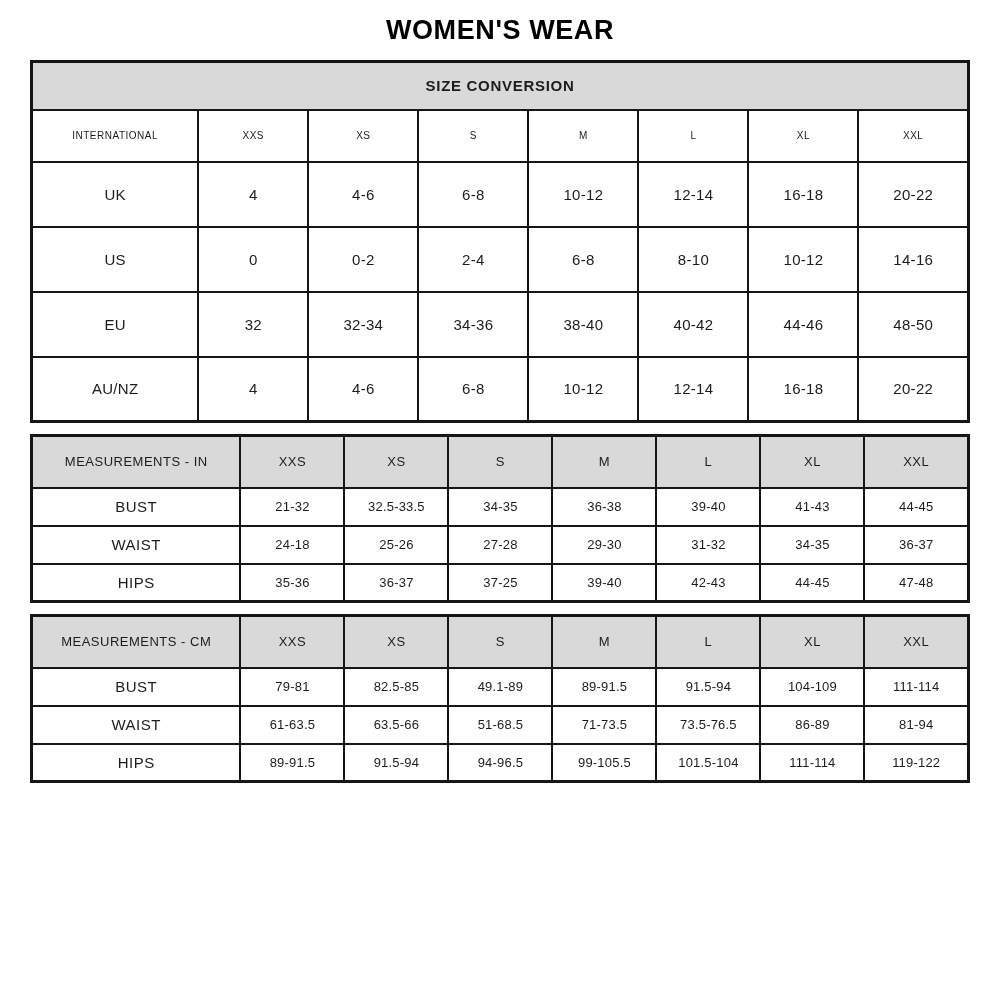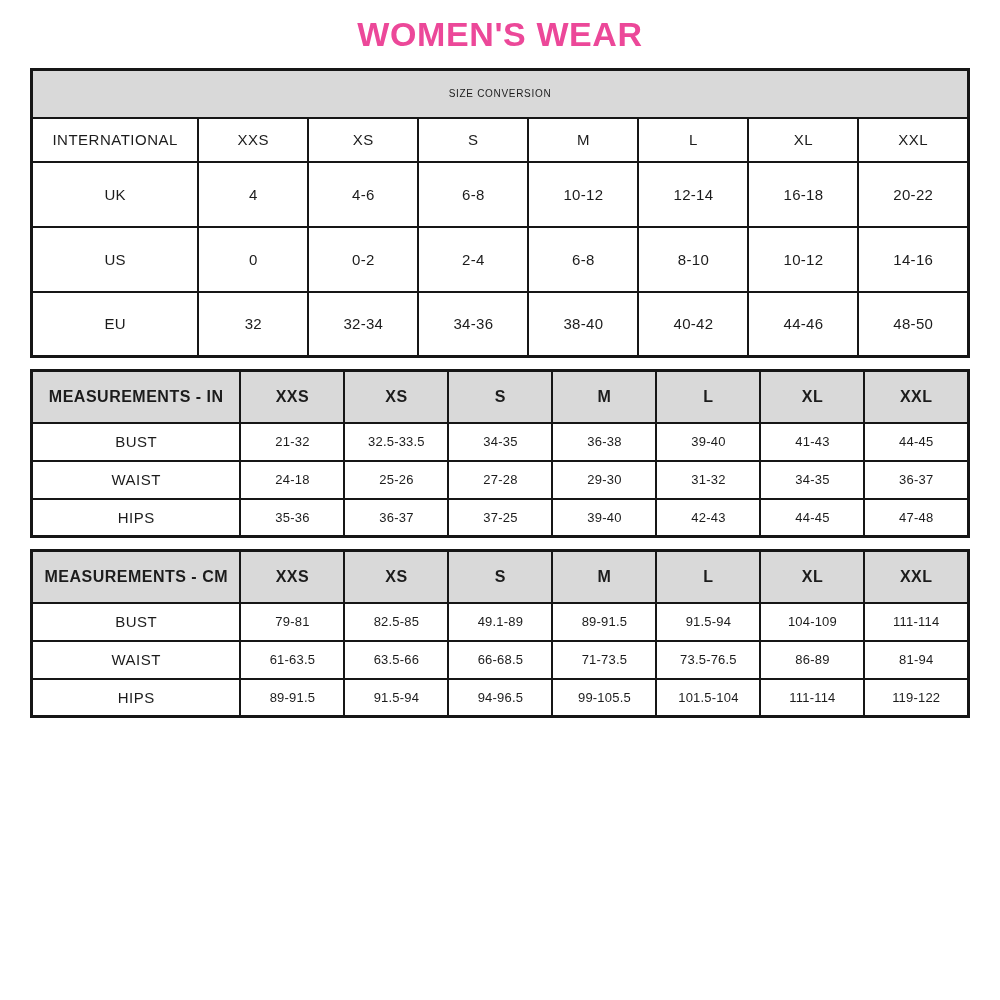--- a/index.html
+++ b/index.html
@@ -11,25 +11,25 @@
   *{box-sizing:border-box;}
   html,body{margin:0;padding:0;background:var(--bg);}
   body{
     width:1000px;height:1000px;
     font-family:"Liberation Sans","DejaVu Sans",sans-serif;
     color:var(--text);
   }
   .sheet{width:1000px;padding:0 30px;}
   h1.page-title{
     text-align:center;
-    font-size:34px;
+    font-size:27px;
     font-weight:700;
     letter-spacing:.6px;
     margin:15px 0 14px 0;
-    color:#ec4899;
+    color:#000000;
   }
   table.tbl{
     width:100%;
     border-collapse:collapse;
     table-layout:fixed;
     border:3px solid var(--border);
     margin-bottom:11px;
   }
   table.tbl td{
     border:2px solid var(--border);
@@ -41,43 +41,43 @@
     white-space:nowrap;
   }
   
   table.conv col.lab{width:17.8%;}
   table.meas col.lab{width:22.3%;}
 
   
   .title-cell{
     background:var(--hdr);
     height:48px;
-    font-weight:400;
+    font-weight:700;
+    font-size:15px;
+    letter-spacing:.7px;
+  }
+  table.conv tr.head-row td{
+    height:52px;
     font-size:10px;
-    letter-spacing:.7px;
-  }
-  table.conv tr.head-row td{
-    height:44px;
-    font-size:15px;
     font-weight:500;
     letter-spacing:.5px;
   }
   table.conv tr.data-row td{
     height:65px;
     font-size:15px;
     font-weight:500;
     letter-spacing:.3px;
   }
 
   
   table.meas tr.head-row td{
     background:var(--hdr);
     height:52px;
-    font-size:16px;
-    font-weight:700;
+    font-size:13px;
+    font-weight:400;
     letter-spacing:.5px;
   }
   table.meas tr.data-row td{
     height:38px;
     font-size:13px;
     font-weight:500;
     letter-spacing:.2px;
   }
   table.meas tr.data-row td.lbl{
     font-size:15px;
@@ -139,20 +139,30 @@
         <tr class="data-row">
           <td class="lbl">EU</td>
           <td>32</td>
           <td>32-34</td>
           <td>34-36</td>
           <td>38-40</td>
           <td>40-42</td>
           <td>44-46</td>
           <td>48-50</td>
         </tr>
+        <tr class="data-row">
+          <td class="lbl">AU/NZ</td>
+          <td>4</td>
+          <td>4-6</td>
+          <td>6-8</td>
+          <td>10-12</td>
+          <td>12-14</td>
+          <td>16-18</td>
+          <td>20-22</td>
+        </tr>
       </tbody>
   </table>
 
   <table class="tbl meas">
     <colgroup>
       <col class="lab">
         <col>
         <col>
         <col>
         <col>
@@ -233,21 +243,21 @@
           <td>49.1-89</td>
           <td>89-91.5</td>
           <td>91.5-94</td>
           <td>104-109</td>
           <td>111-114</td>
         </tr>
         <tr class="data-row">
           <td class="lbl">WAIST</td>
           <td>61-63.5</td>
           <td>63.5-66</td>
-          <td>66-68.5</td>
+          <td>51-68.5</td>
           <td>71-73.5</td>
           <td>73.5-76.5</td>
           <td>86-89</td>
           <td>81-94</td>
         </tr>
         <tr class="data-row">
           <td class="lbl">HIPS</td>
           <td>89-91.5</td>
           <td>91.5-94</td>
           <td>94-96.5</td>

